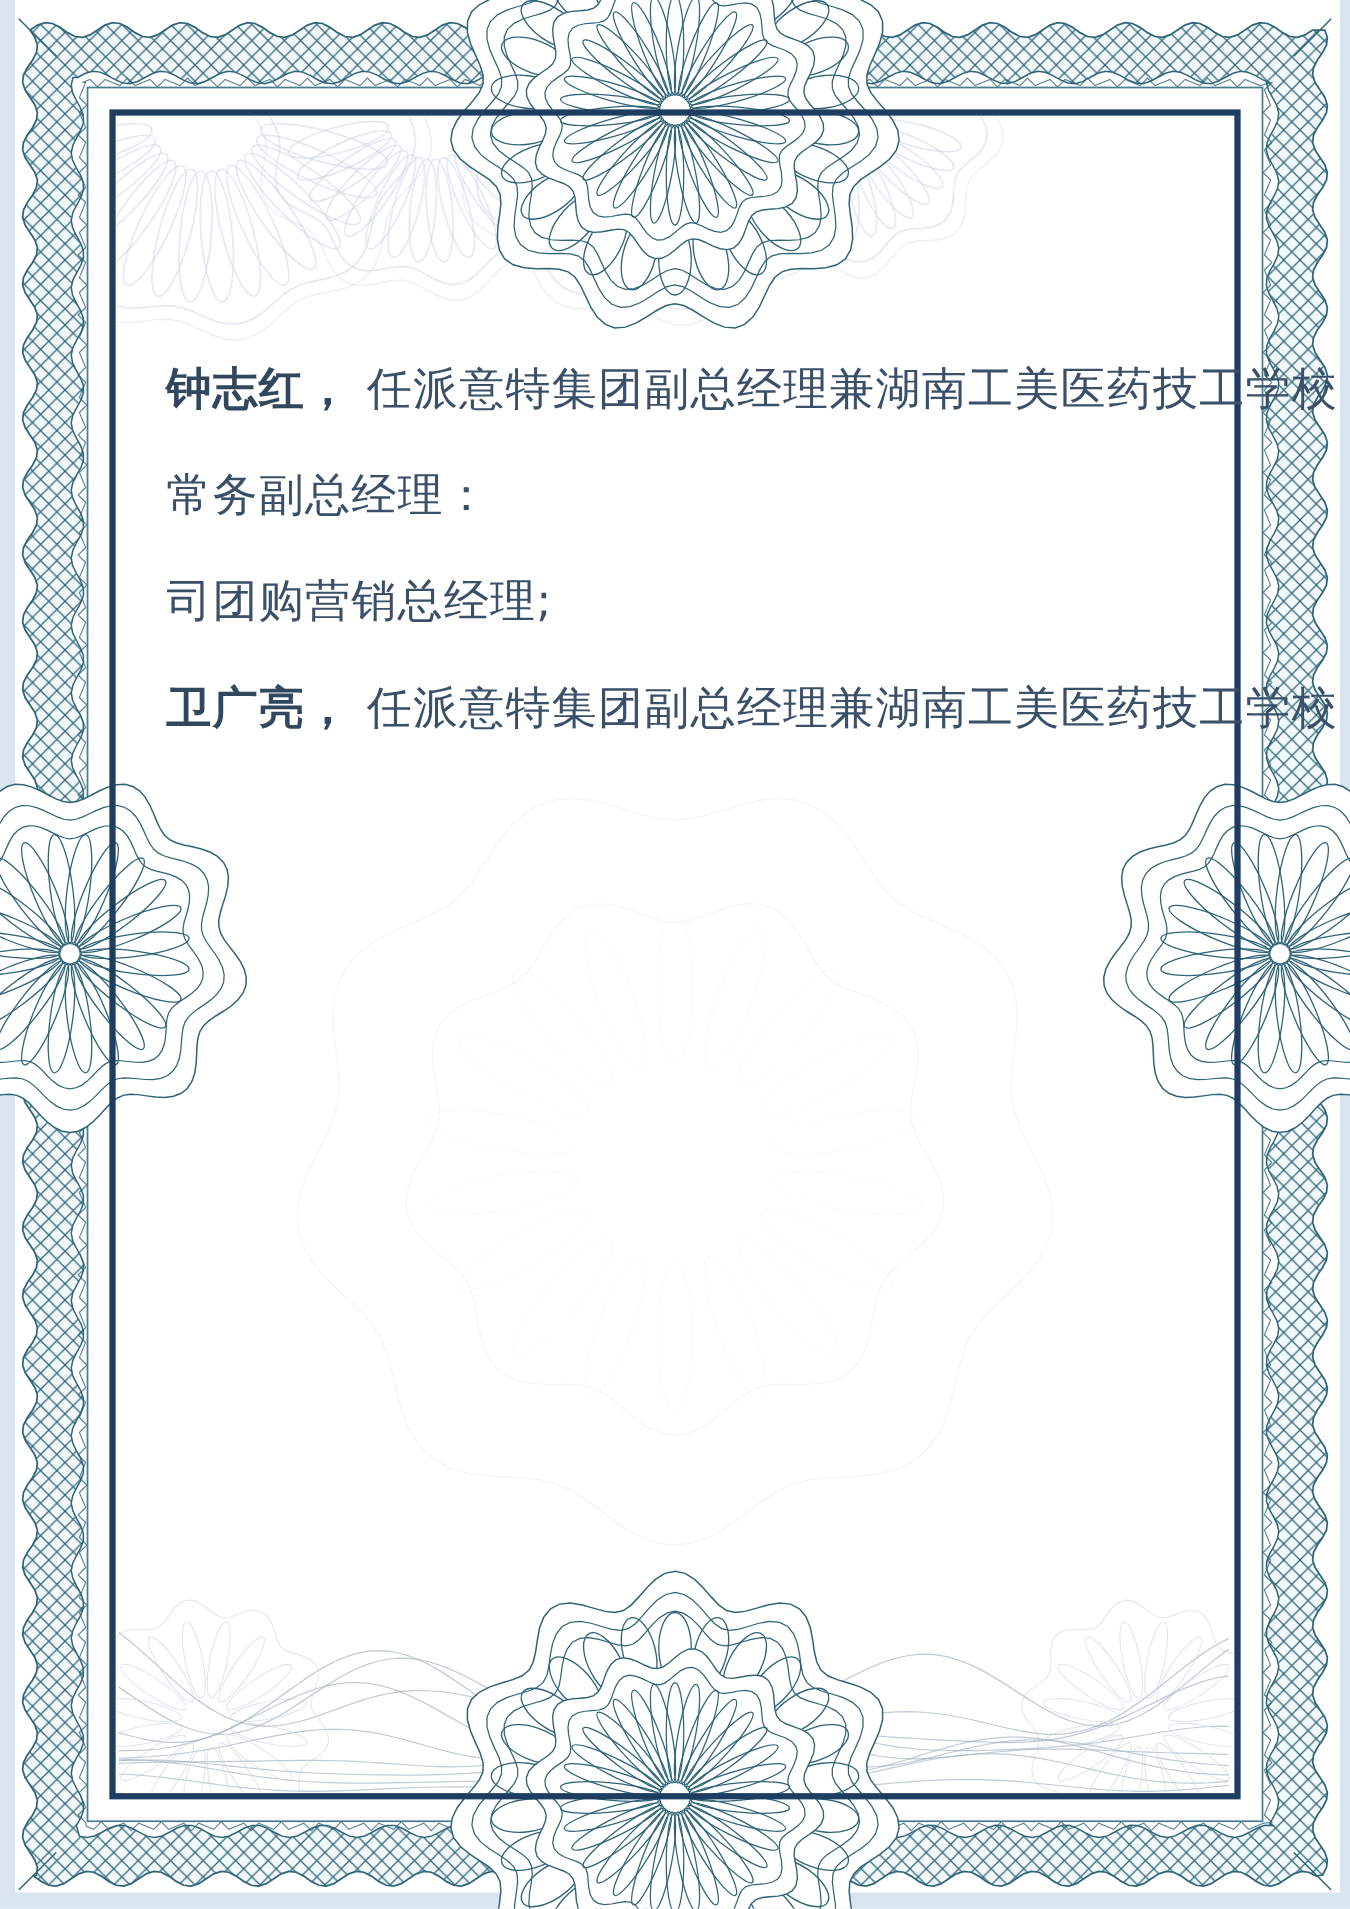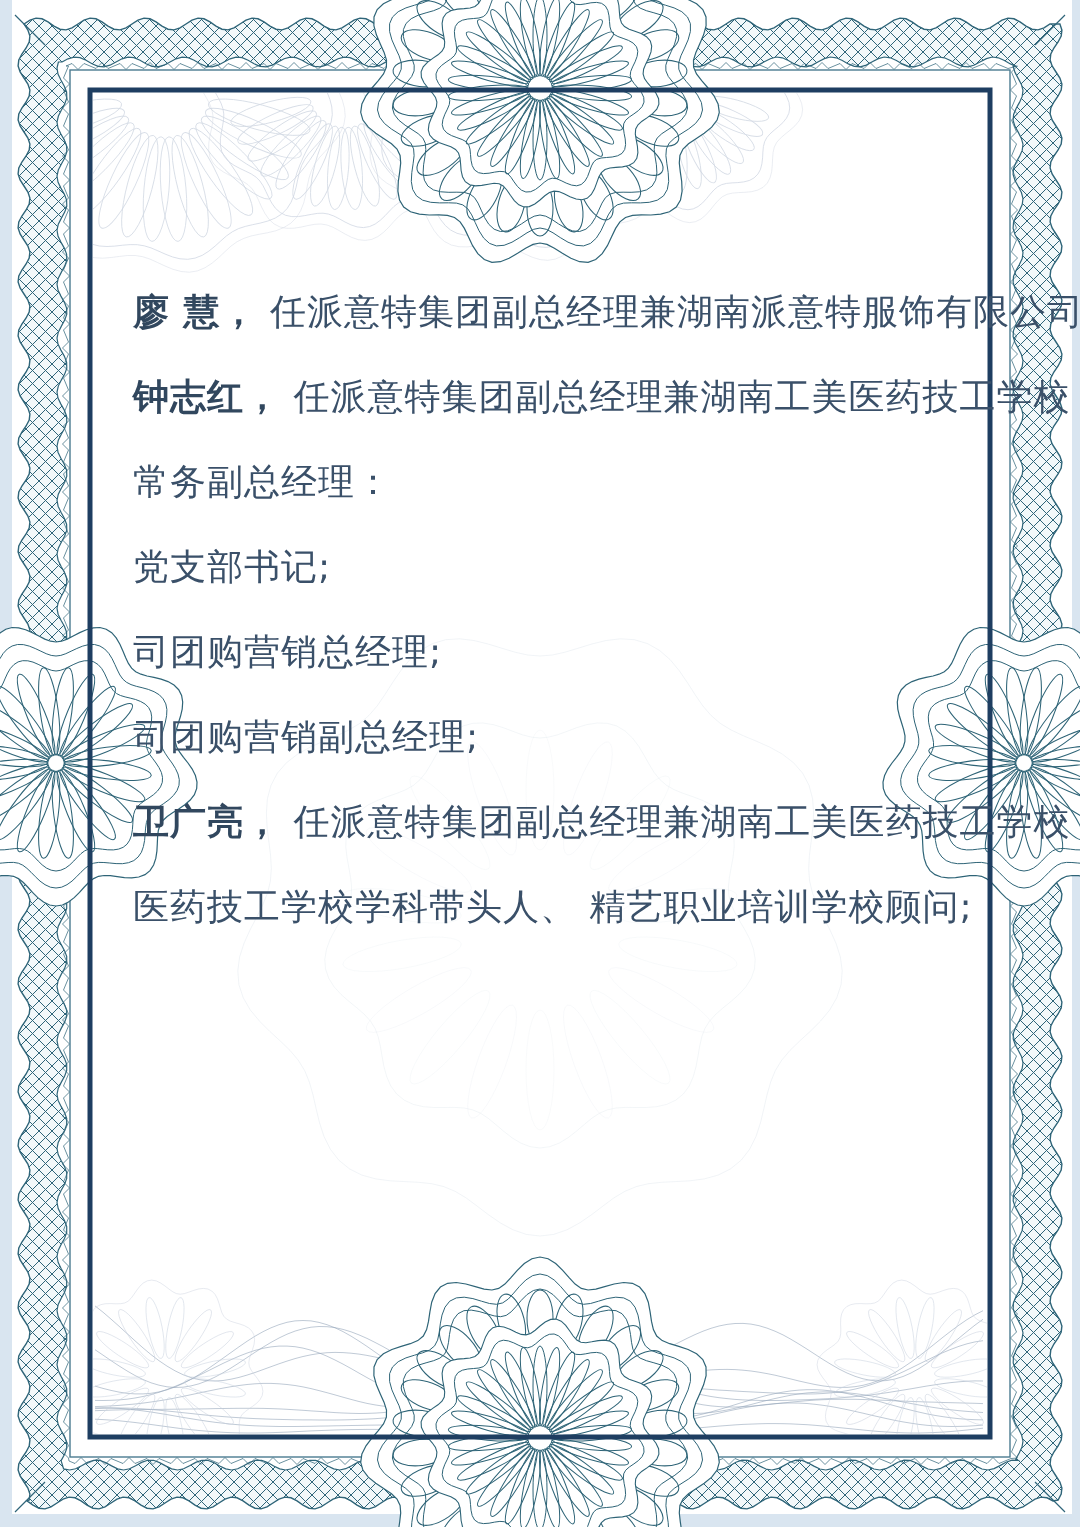--- a/index.html
+++ b/index.html
@@ -364,22 +364,18 @@
       <ellipse cx="567.4" cy="1393.8" rx="40.0" ry="7" transform="rotate(301.8 567.4 1393.8)" fill="none" stroke="#2e6477" stroke-width="1" opacity="1"></ellipse>
       <ellipse cx="575.0" cy="1399.6" rx="40.0" ry="7" transform="rotate(312.4 575.0 1399.6)" fill="none" stroke="#2e6477" stroke-width="1" opacity="1"></ellipse>
       <ellipse cx="581.5" cy="1406.7" rx="40.0" ry="7" transform="rotate(322.9 581.5 1406.7)" fill="none" stroke="#2e6477" stroke-width="1" opacity="1"></ellipse>
       <ellipse cx="586.5" cy="1414.8" rx="40.0" ry="7" transform="rotate(333.5 586.5 1414.8)" fill="none" stroke="#2e6477" stroke-width="1" opacity="1"></ellipse>
       <ellipse cx="590.0" cy="1423.8" rx="40.0" ry="7" transform="rotate(344.1 590.0 1423.8)" fill="none" stroke="#2e6477" stroke-width="1" opacity="1"></ellipse>
       <ellipse cx="591.8" cy="1433.2" rx="40.0" ry="7" transform="rotate(354.7 591.8 1433.2)" fill="none" stroke="#2e6477" stroke-width="1" opacity="1"></ellipse>
       <rect x="90" y="90" width="900" height="1347" fill="none" stroke="#1e3e61" stroke-width="5"></rect>
     </svg>
 
   <div class="textblock">
-    <p class="line"><span class="pname">廖 慧，</span><span class="ptext"> 任派意特集团副总经理兼湖南派意特服饰有限公司</span></p>
     <p class="line"><span class="pname">钟志红，</span><span class="ptext"> 任派意特集团副总经理兼湖南工美医药技工学校</span></p>
     <p class="line"><span class="pname"></span><span class="ptext">常务副总经理：</span></p>
-    <p class="line"><span class="pname"></span><span class="ptext">党支部书记;</span></p>
     <p class="line"><span class="pname"></span><span class="ptext">司团购营销总经理;</span></p>
-    <p class="line"><span class="pname"></span><span class="ptext">司团购营销副总经理;</span></p>
     <p class="line"><span class="pname">卫广亮，</span><span class="ptext"> 任派意特集团副总经理兼湖南工美医药技工学校</span></p>
-    <p class="line"><span class="pname"></span><span class="ptext">医药技工学校学科带头人、 精艺职业培训学校顾问;</span></p>
   </div>
 </div>
 
 </body></html>

